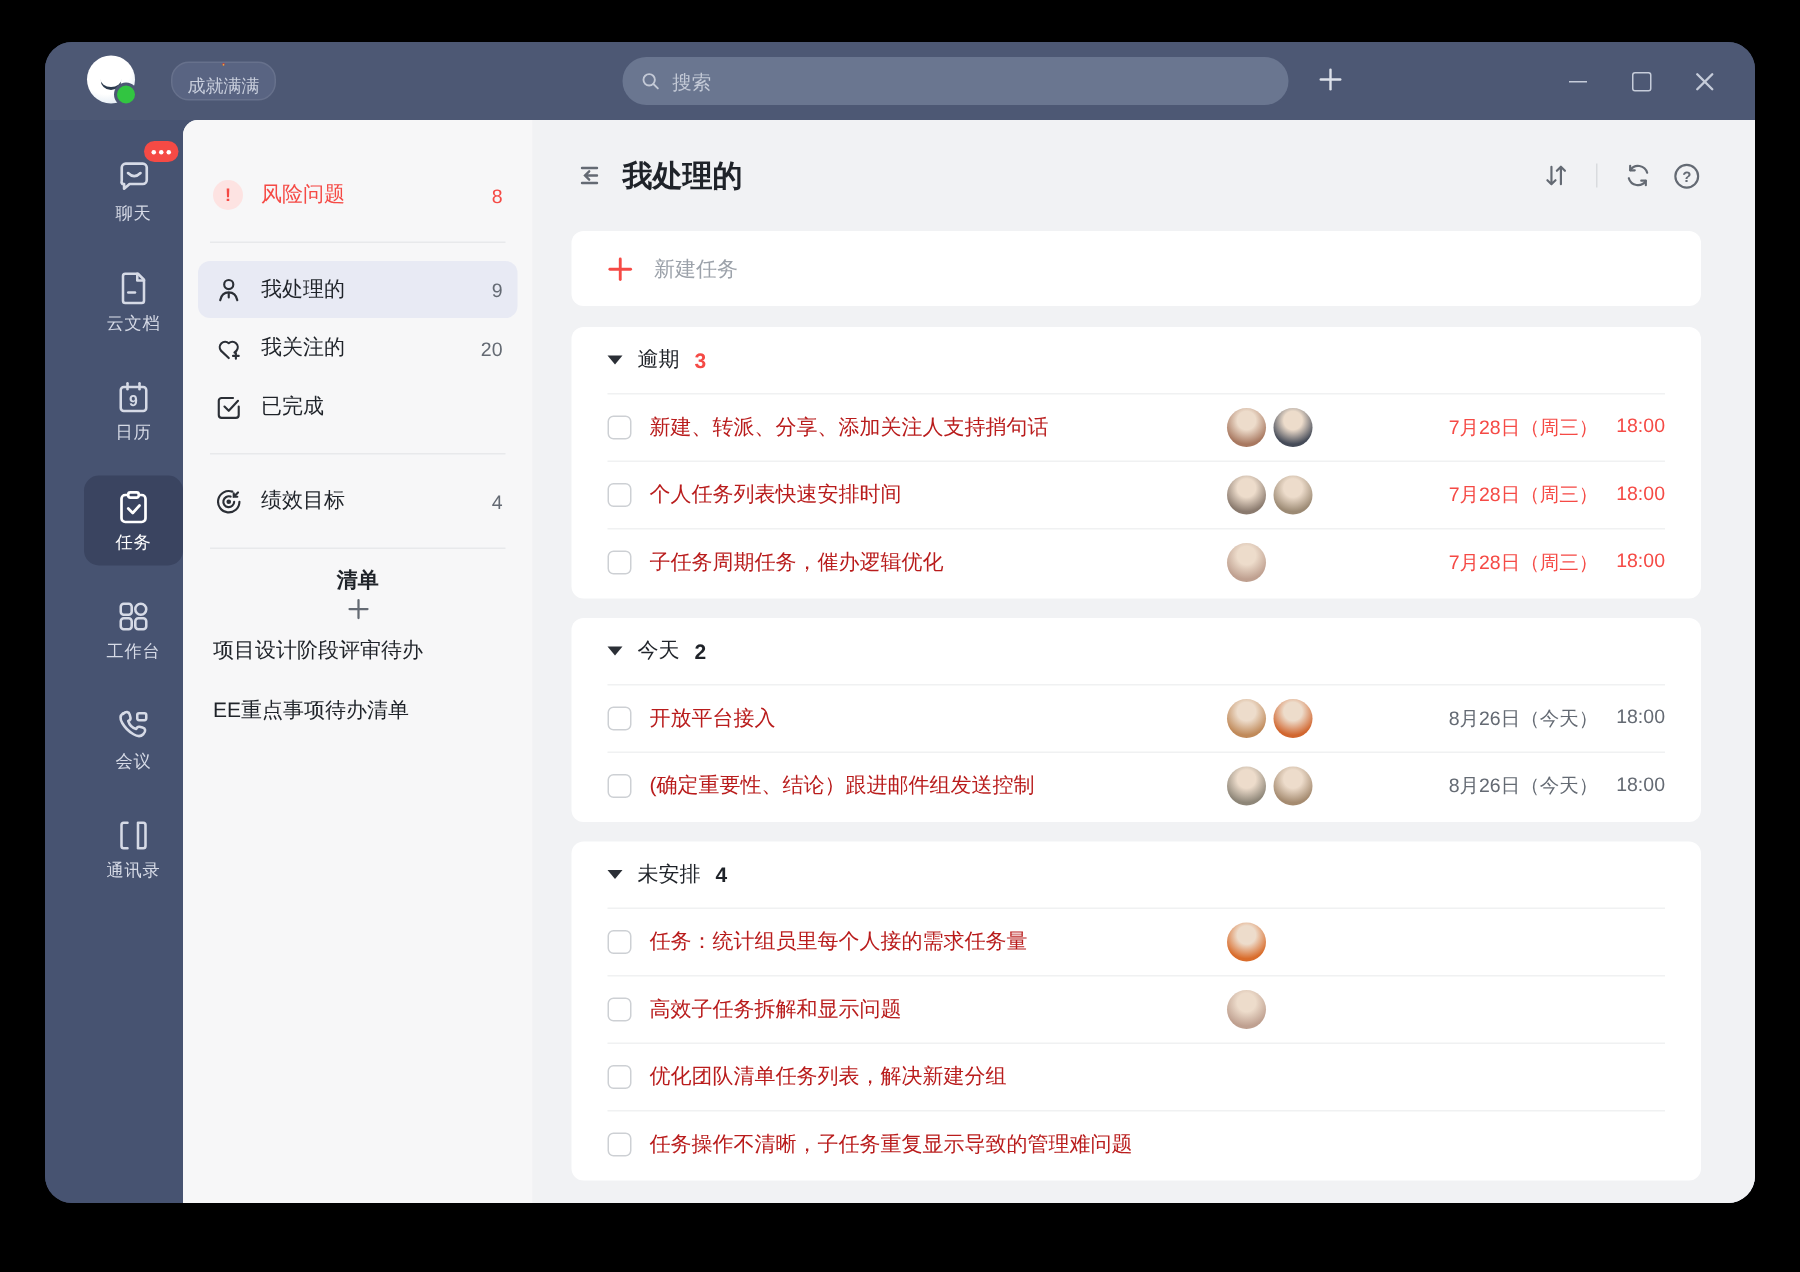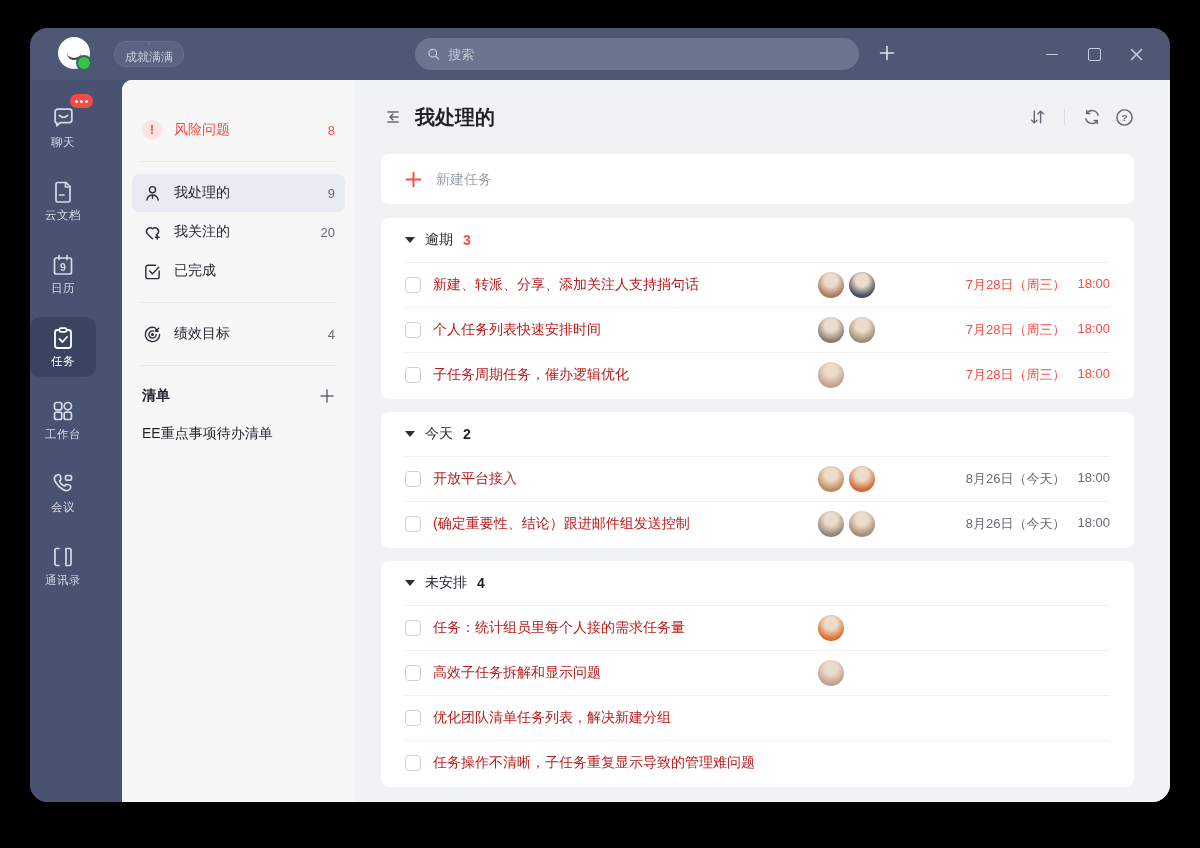--- a/index.html
+++ b/index.html
@@ -16,39 +16,39 @@
   .search{position:absolute;left:385px;top:10px;width:420px;height:32px;border-radius:16px;background:#6A7690;display:flex;align-items:center;padding:0 12px;gap:6px;}
   .search input{background:transparent;border:none;outline:none;color:#E6E9F0;font-size:13px;width:100%;font-family:inherit;}
   .search input::placeholder{color:#C3C9D6;}
   .tb-plus{position:absolute;left:844px;top:12px;width:26px;height:26px;color:#DDE1EA;display:flex;align-items:center;justify-content:center;}
   .win-controls{position:absolute;right:26px;top:0;height:52px;display:flex;align-items:center;gap:26px;color:#C6CCDA;}
   .wc{width:16px;height:16px;display:flex;align-items:center;justify-content:center;cursor:default;}
   .wc-min{width:12px;height:0;border-top:1.6px solid #C6CCDA;}
   .wc-max{width:11px;height:11px;border:1.6px solid #C6CCDA;border-radius:2px;}
   
   .bodyrow{flex:1;display:flex;min-height:0;}
-  .nav{width:92px;background:#475371;display:flex;flex-direction:column;align-items:flex-start;padding-top:18px;flex:0 0 auto;}
+  .nav{width:92px;background:#475371;display:flex;flex-direction:column;align-items:flex-end;padding-top:18px;flex:0 0 auto;}
   .nav-item{width:66px;height:60px;margin-bottom:13px;border-radius:10px;display:flex;flex-direction:column;align-items:center;justify-content:center;gap:4px;color:#D6DAE6;position:relative;}
   .nav-item.active{background:#3A4460;color:#FFFFFF;}
   .nav-item .lbl{font-size:11.5px;letter-spacing:.5px;}
   .nav-item svg{display:block;}
   .chat-badge{position:absolute;top:-4px;left:40px;background:#F54A45;border-radius:9px;height:14px;padding:0 5px;display:flex;align-items:center;gap:2px;}
   .chat-badge i{width:3px;height:3px;border-radius:50%;background:#fff;}
   .content-wrap{flex:1;display:flex;min-width:0;background:#F1F2F4;border-top-left-radius:10px;overflow:hidden;}
   
   .sidebar{width:233px;flex:0 0 auto;background:#F7F7F8;padding:30px 10px 0 10px;box-sizing:border-box;}
   .srow{height:38px;display:flex;align-items:center;gap:12px;padding:0 10px;border-radius:8px;margin:1px 0;}
   .srow.active{background:#E8EAF4;}
   .srow .slabel{font-size:14px;color:#1F2329;flex:1;}
   .srow .scount{font-size:13px;color:#646A73;}
   .srow.risk .slabel,.srow.risk .scount{color:#F54A45;}
   .risk-ic{width:20px;height:20px;border-radius:50%;background:#FDE3E2;color:#F54A45;font-size:12px;font-weight:bold;display:flex;align-items:center;justify-content:center;}
   .sdivider{height:1px;background:#E8E9EB;margin:12px 8px;}
   .sic{width:20px;height:20px;display:flex;align-items:center;justify-content:center;color:#2B2F36;}
-  .lists-head{height:36px;display:flex;align-items:center;padding:0 10px;margin-top:2px;}
+  .lists-head{height:36px;display:flex;align-items:center;padding:0 10px;margin-top:2px;flex-direction:column;}
   .lists-head .ltitle{font-size:14px;font-weight:bold;color:#1F2329;flex:1;}
   .lists-head .lplus{color:#646A73;display:flex;}
   .listrow{height:40px;display:flex;align-items:center;padding:0 10px;font-size:14px;color:#1F2329;border-radius:8px;}
   
   .main{flex:1;min-width:0;background:#F1F2F4;padding:0 36px 0 26px;box-sizing:border-box;overflow:hidden;}
   .mheader{height:74px;display:flex;align-items:center;gap:14px;}
   .mtitle{font-size:20px;font-weight:bold;color:#1F2329;flex:1;}
   .hicon{color:#646A73;display:flex;align-items:center;}
   .hdiv{width:1px;height:16px;background:#D9DBDE;margin:0 4px;}
   .card{background:#fff;border-radius:8px;}
@@ -242,20 +242,23 @@
         <div class="lists-head">
           <span class="ltitle">清单</span>
           <span class="lplus">
             <svg width="16" height="16" viewBox="0 0 16 16">
               <line x1="8" y1="2" x2="8" y2="14" stroke="#646A73" stroke-width="1.5" stroke-linecap="round"></line>
               <line x1="2" y1="8" x2="14" y2="8" stroke="#646A73" stroke-width="1.5" stroke-linecap="round"></line>
             </svg>
           </span>
         </div>
         <div class="listrow">
+          <span>项目设计阶段评审待办</span>
+        </div>
+        <div class="listrow">
           <span>EE重点事项待办清单</span>
         </div>
       </div>
 
       <div class="main">
         <div class="mheader">
           <span class="hicon">
             <svg width="20" height="20" viewBox="0 0 20 20" fill="none" stroke="#646A73" stroke-width="1.6" stroke-linecap="round">
               <line x1="7" y1="5" x2="17" y2="5"></line>
               <line x1="7" y1="15" x2="17" y2="15"></line>

